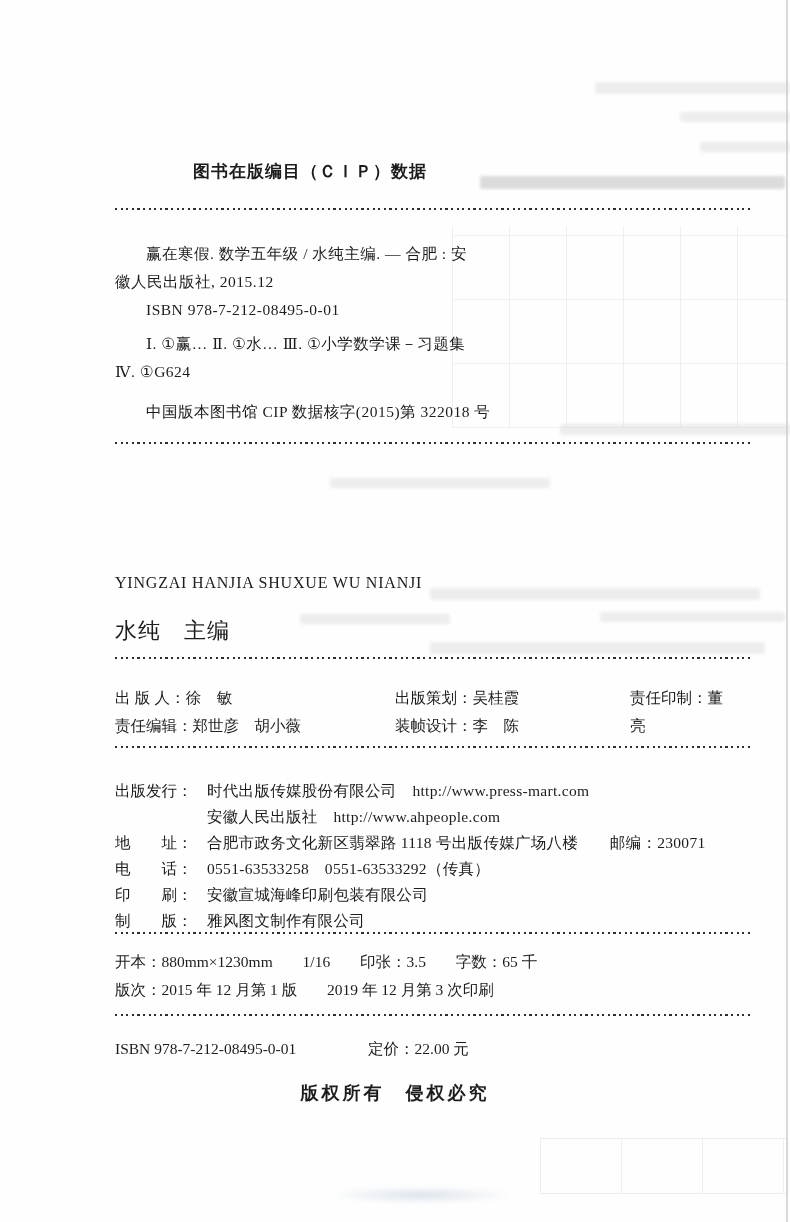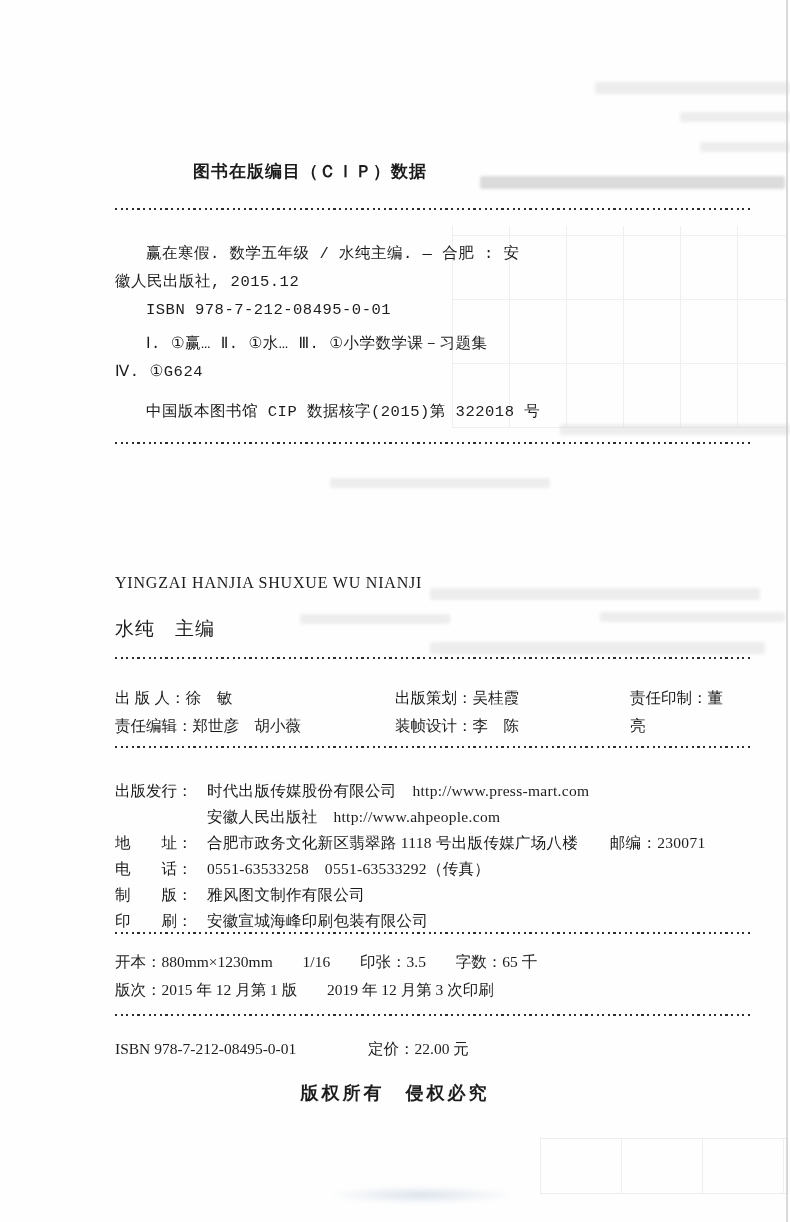--- a/index.html
+++ b/index.html
@@ -15,33 +15,33 @@
     position:absolute;left:115px;width:638px;height:3px;
     background-image:repeating-linear-gradient(90deg,#2e2e2e 0 2.2px,transparent 2.2px 5.6px);
     background-size:100% 2.2px;background-repeat:no-repeat;background-position:left center;
   }
   
   .cip-header{
     position:absolute;left:148px;top:160px;
     font-family:"Liberation Sans","DejaVu Sans",sans-serif;
     font-weight:bold;font-size:17px;letter-spacing:1px;margin-left:45px;
   }
-  .cip-block{position:absolute;left:115px;top:240px;width:638px;font-size:15.5px;font-family:Liberation Mono, monospace;}
+  .cip-block{position:absolute;left:115px;top:240px;width:638px;font-size:15.5px;}
   .cip-block p{margin:0;line-height:28px;letter-spacing:.5px;}
   .indent{ text-indent:2em; }
   .gap6{margin-top:6px !important;}
   .gap12{margin-top:12px !important;}
   
   .book-title{
     position:absolute;left:115px;top:540px;
     font-family:"Liberation Sans","DejaVu Sans",sans-serif;
     font-weight:bold;font-size:20px;letter-spacing:1px;
   }
   .book-pinyin{position:absolute;left:115px;top:574px;font-size:16px;letter-spacing:.8px;}
-  .book-editor{position:absolute;left:115px;top:616px;font-size:19px;letter-spacing:1px;}
+  .book-editor{position:absolute;left:115px;top:616px;font-size:22px;letter-spacing:1px;}
   
   .staff-row{position:absolute;left:115px;width:638px;font-size:15.5px;line-height:28px;}
   .staff-row .col1{position:absolute;left:0;}
   .staff-row .col2{position:absolute;left:280px;}
   .staff-row .col3{position:absolute;left:515px;}
   .lbl{
     font-family:"Liberation Sans","DejaVu Sans",sans-serif;
     font-weight:normal;
   }
   
@@ -141,26 +141,26 @@
     </p>
     <p class="pub-row">
       <span class="lbl">地　　址：</span>
       <span class="val">合肥市政务文化新区翡翠路 1118 号出版传媒广场八楼　　邮编：230071</span>
     </p>
     <p class="pub-row">
       <span class="lbl">电　　话：</span>
       <span class="val">0551-63533258　0551-63533292（传真）</span>
     </p>
     <p class="pub-row">
+      <span class="lbl">印　　刷：</span>
+      <span class="val">安徽宣城海峰印刷包装有限公司</span>
+    </p>
+    <p class="pub-row">
       <span class="lbl">制　　版：</span>
       <span class="val">雅风图文制作有限公司</span>
-    </p>
-    <p class="pub-row">
-      <span class="lbl">印　　刷：</span>
-      <span class="val">安徽宣城海峰印刷包装有限公司</span>
     </p>
   </div>
   <div class="rule" style="top:932px;"></div>
 
   <div class="fmt-block">
     <p class="fmt-row">
       <span class="seg"><span class="lbl">开本：</span><span>880mm×1230mm</span></span>
       <span class="seg"><span>1/16</span></span>
       <span class="seg"><span class="lbl">印张：</span><span>3.5</span></span>
       <span class="seg"><span class="lbl">字数：</span><span>65 千</span></span>

